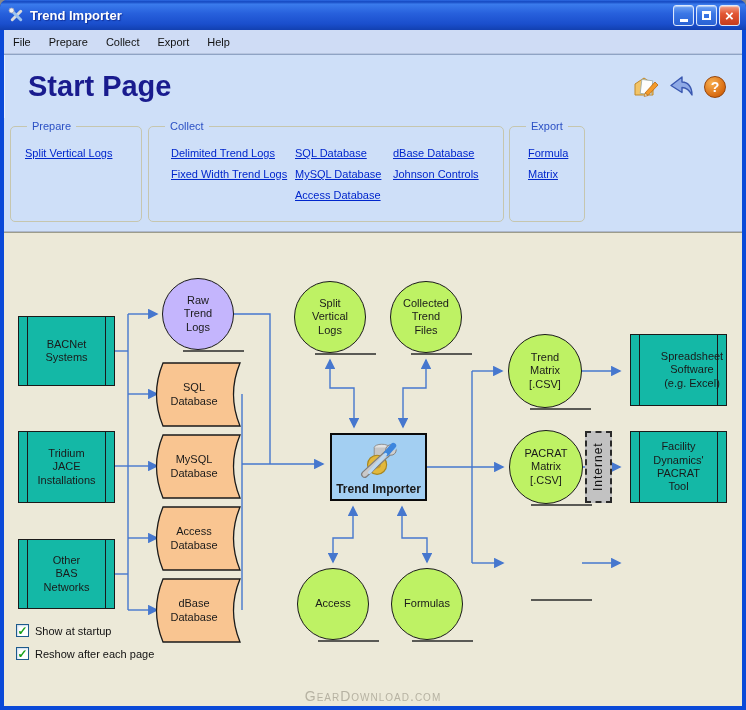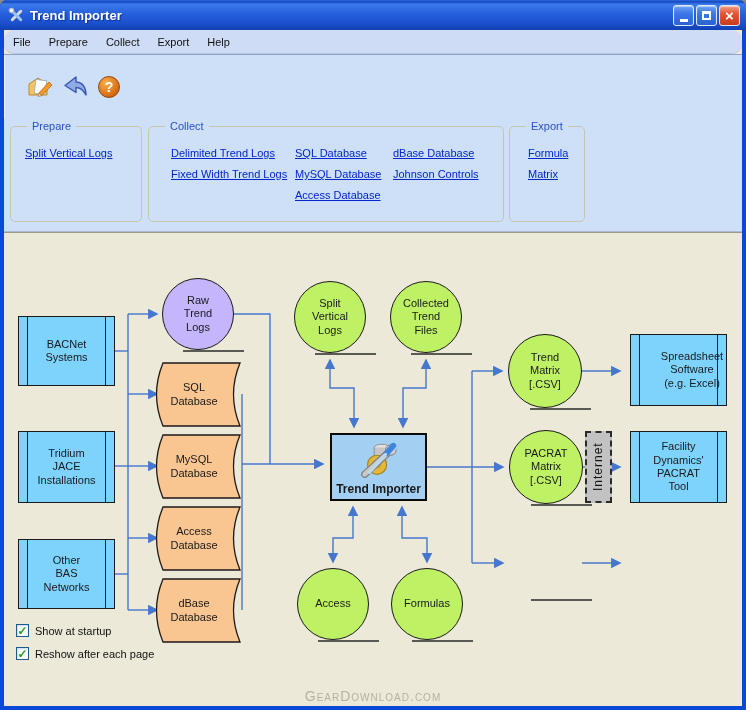--- a/index.html
+++ b/index.html
@@ -27,21 +27,21 @@
     box-shadow:inset 0 1px 1px rgba(255,255,255,.5);
   }
   .capbtn.close{background:linear-gradient(180deg,#F0A088 0%,#E35634 40%,#C63C1C 100%);}
   .glyph-min{display:block;width:8px;height:3px;background:#fff;margin-top:10px;}
   .glyph-max{display:block;width:9px;height:9px;border:2px solid #fff;border-top-width:3px;}
   .glyph-close{color:#fff;font-size:15px;font-weight:bold;line-height:1;}
   
   .body{margin:0 4px 4px;background:#ECE9D8;height:676px;display:flex;flex-direction:column;}
   .menubar{
     height:24px;background:#CFDCF5;display:flex;align-items:center;
-    border-bottom:1px solid #B8C6E0;flex:0 0 auto;border-radius:10px;
+    border-bottom:1px solid #B8C6E0;flex:0 0 auto;
   }
   .menu-item{font-size:11px;color:#111;padding:4px 9px;cursor:default;}
   
   .header{
     height:64px;background:#CEDFF8;border-top:1px solid #8FA3C4;
     display:flex;align-items:center;padding:0 14px 0 24px;flex:0 0 auto;
     box-shadow:inset 1px 0 0 #E8F0FC;
   }
   .page-title{font-size:29px;font-weight:bold;color:#191B8E;letter-spacing:0;flex:1;}
   .header-icons{display:flex;align-items:center;gap:8px;}
@@ -65,21 +65,21 @@
   .plink{
     position:absolute;font-size:11px;color:#0026CC;text-decoration:underline;cursor:pointer;white-space:nowrap;
   }
   
   .diagram{position:relative;height:474px;background:#ECE9D8;flex:1;border-top:1px solid #9C9C8C;overflow:hidden;}
   .wires{position:absolute;left:0;top:0;z-index:0;}
   .node{
     position:absolute;z-index:1;display:flex;align-items:center;justify-content:center;
     text-align:center;font-size:11px;line-height:1.22;color:#1A1A1A;white-space:pre-line;
   }
-  .pp{background:#7dd3fc;border:1.5px solid #1A1A1A;}
+  .pp{background:#14b8a6;border:1.5px solid #1A1A1A;}
   .pp::before,.pp::after{content:"";position:absolute;top:0;bottom:0;width:0;border-left:1.2px solid #1A1A1A;}
   .pp::before{left:8px;} .pp::after{right:8px;}
   .circ{border-radius:50%;border:1.5px solid #1A1A1A;}
   .circ.orange{background:#c4b5fd;}
   .circ.blue{background:#bef264;}
   .sd-label{background:transparent;}
   .ti-box{
     background:#A3CFF2;border:2px solid #0A0A0A;flex-direction:column;
     font-weight:bold;font-size:12px;gap:1px;padding-top:2px;
   }
@@ -130,20 +130,21 @@
 
     <div class="menubar">
       <span class="menu-item">File</span>
       <span class="menu-item">Prepare</span>
       <span class="menu-item">Collect</span>
       <span class="menu-item">Export</span>
       <span class="menu-item">Help</span>
     </div>
 
     <div class="header">
+      <span class="page-title">Start Page</span>
       <div class="header-icons">
         <div class="hicon">
           <svg width="26" height="24" viewBox="0 0 26 24">
             <path d="M1 9 L10 3 L19 9 V20 H1 Z" fill="#F2C468" stroke="#C08828" stroke-width="1"></path>
             <rect x="7" y="5" width="11" height="14" fill="#FDFDFD" stroke="#9AA" stroke-width="0.8" transform="rotate(7 12 12)"></rect>
             <path d="M11 18 L21 7 L24 10 L14 20.5 Z" fill="#F49A2A" stroke="#B86A10" stroke-width="0.8"></path>
             <path d="M11 18 L10.2 21.6 L14 20.5 Z" fill="#E8D8B0" stroke="#B86A10" stroke-width="0.6"></path>
           </svg>
         </div>
         <div class="hicon">

